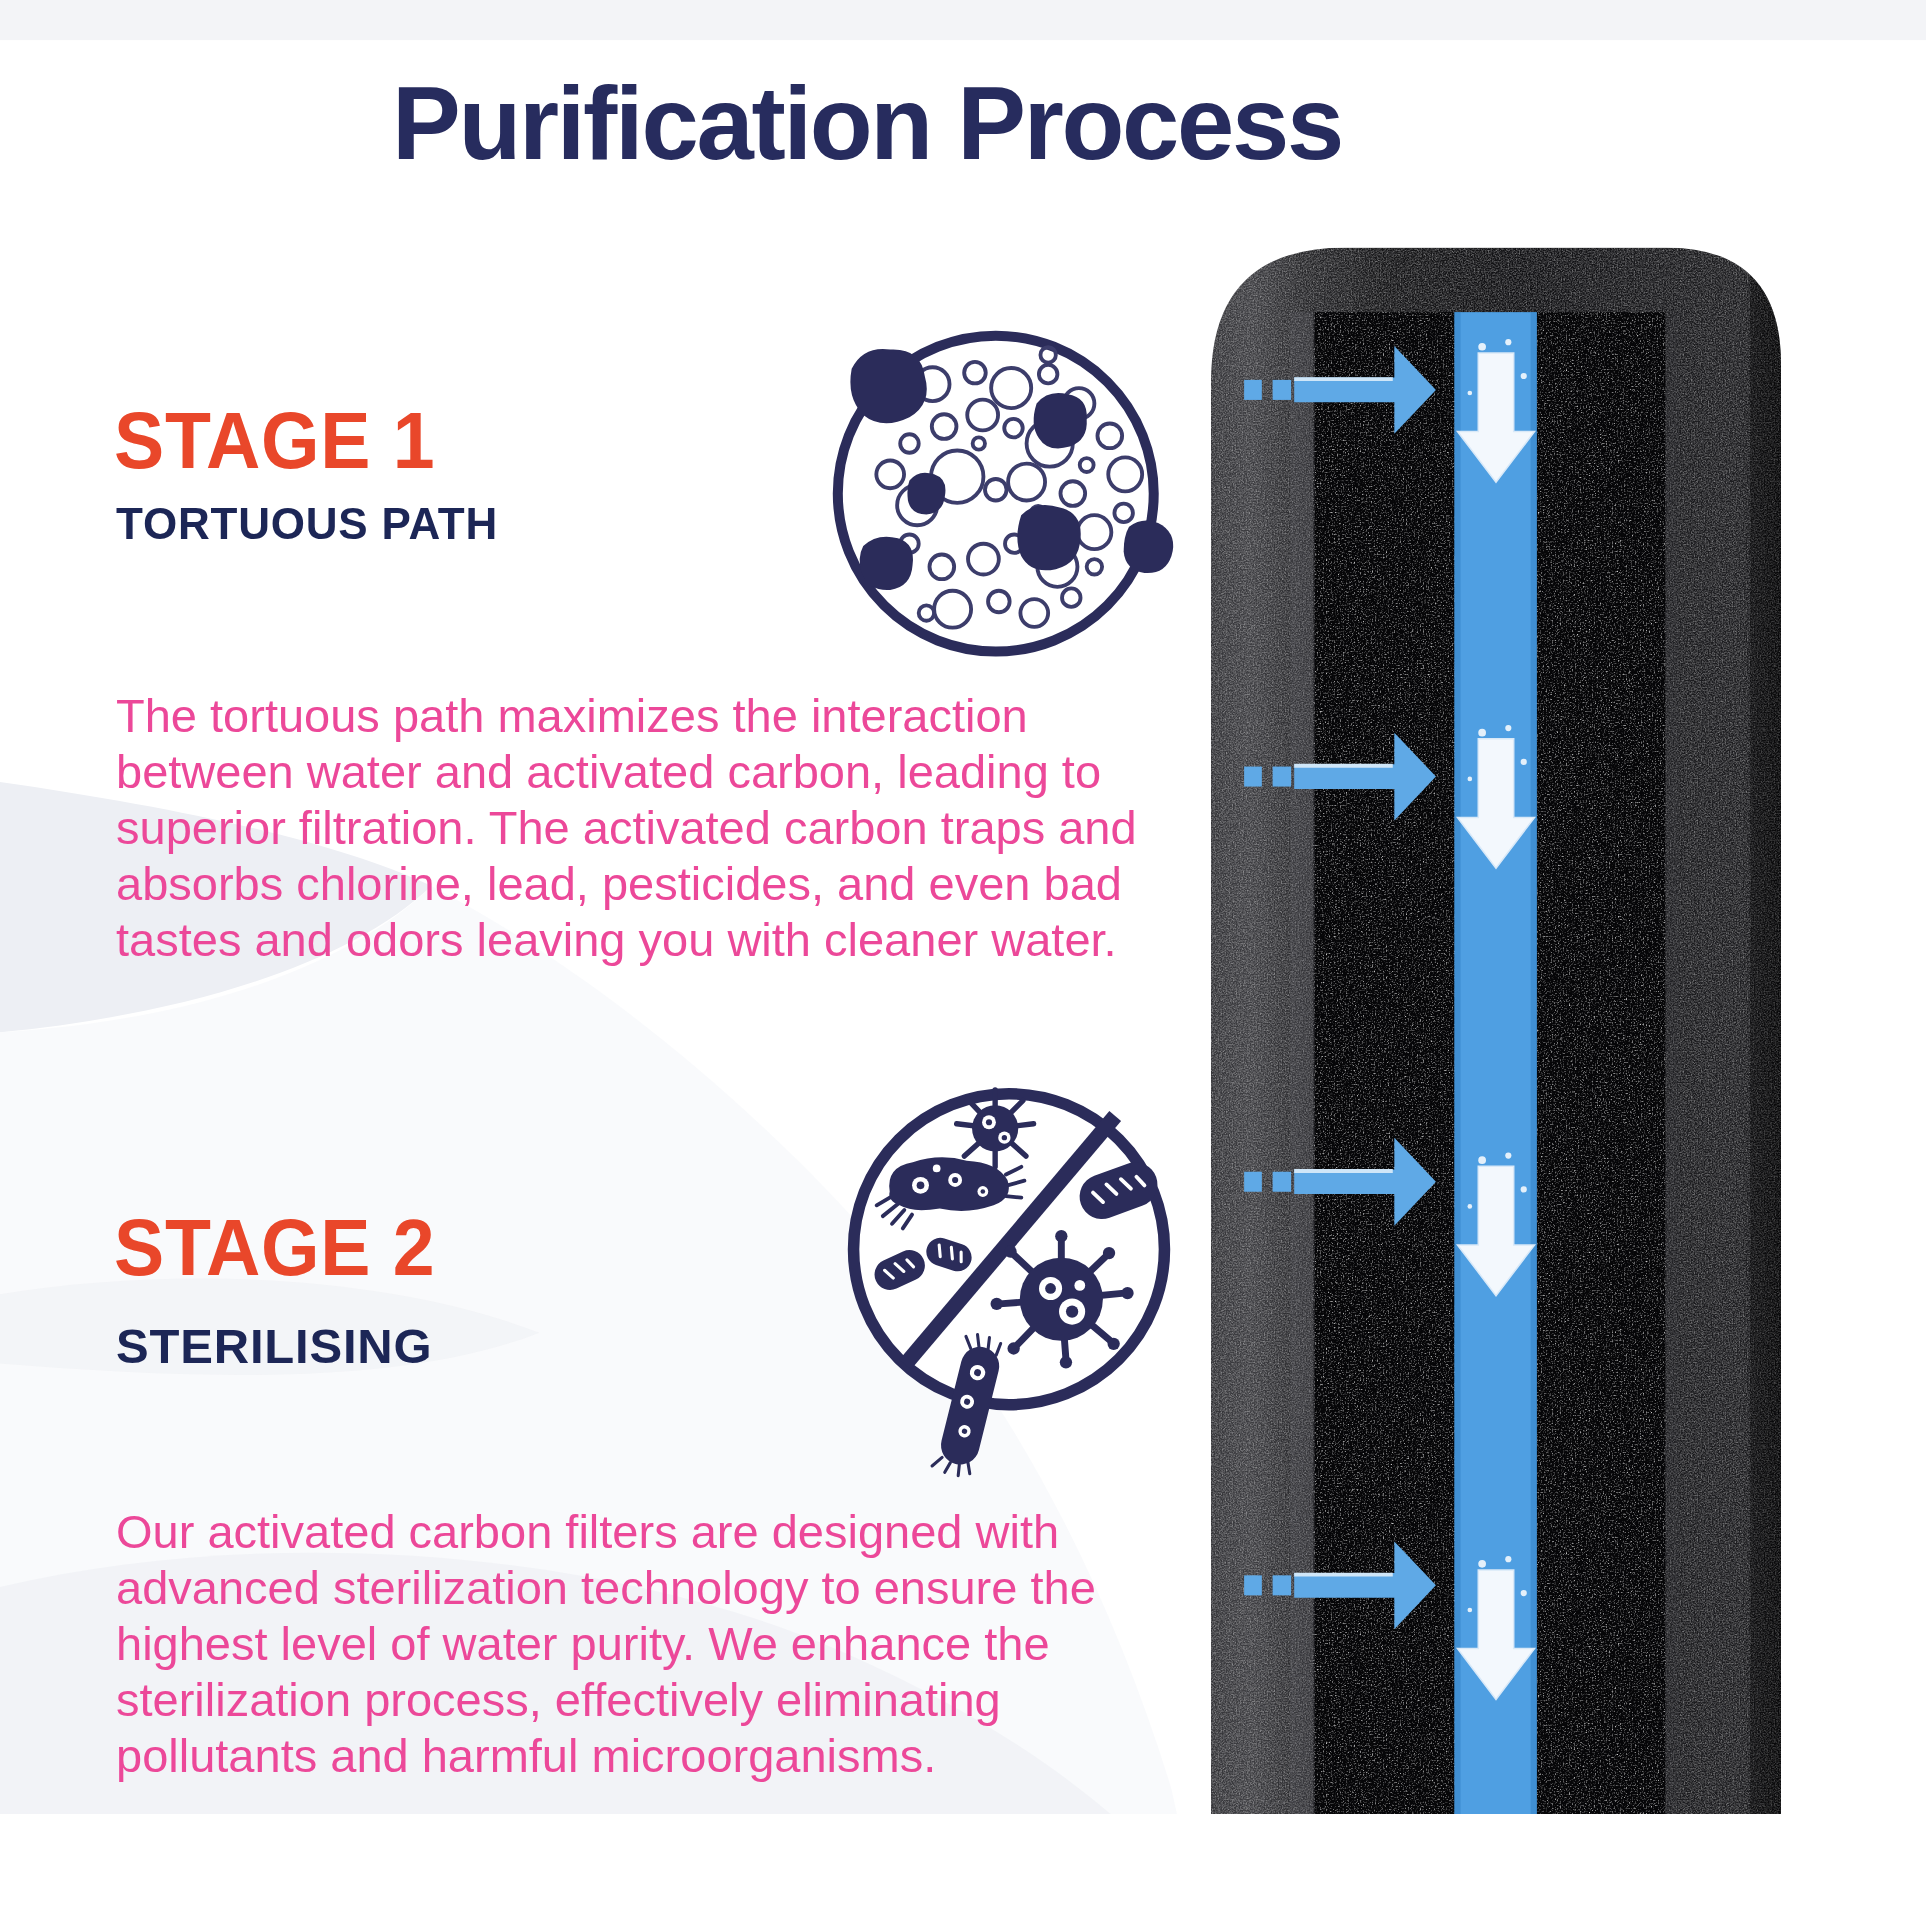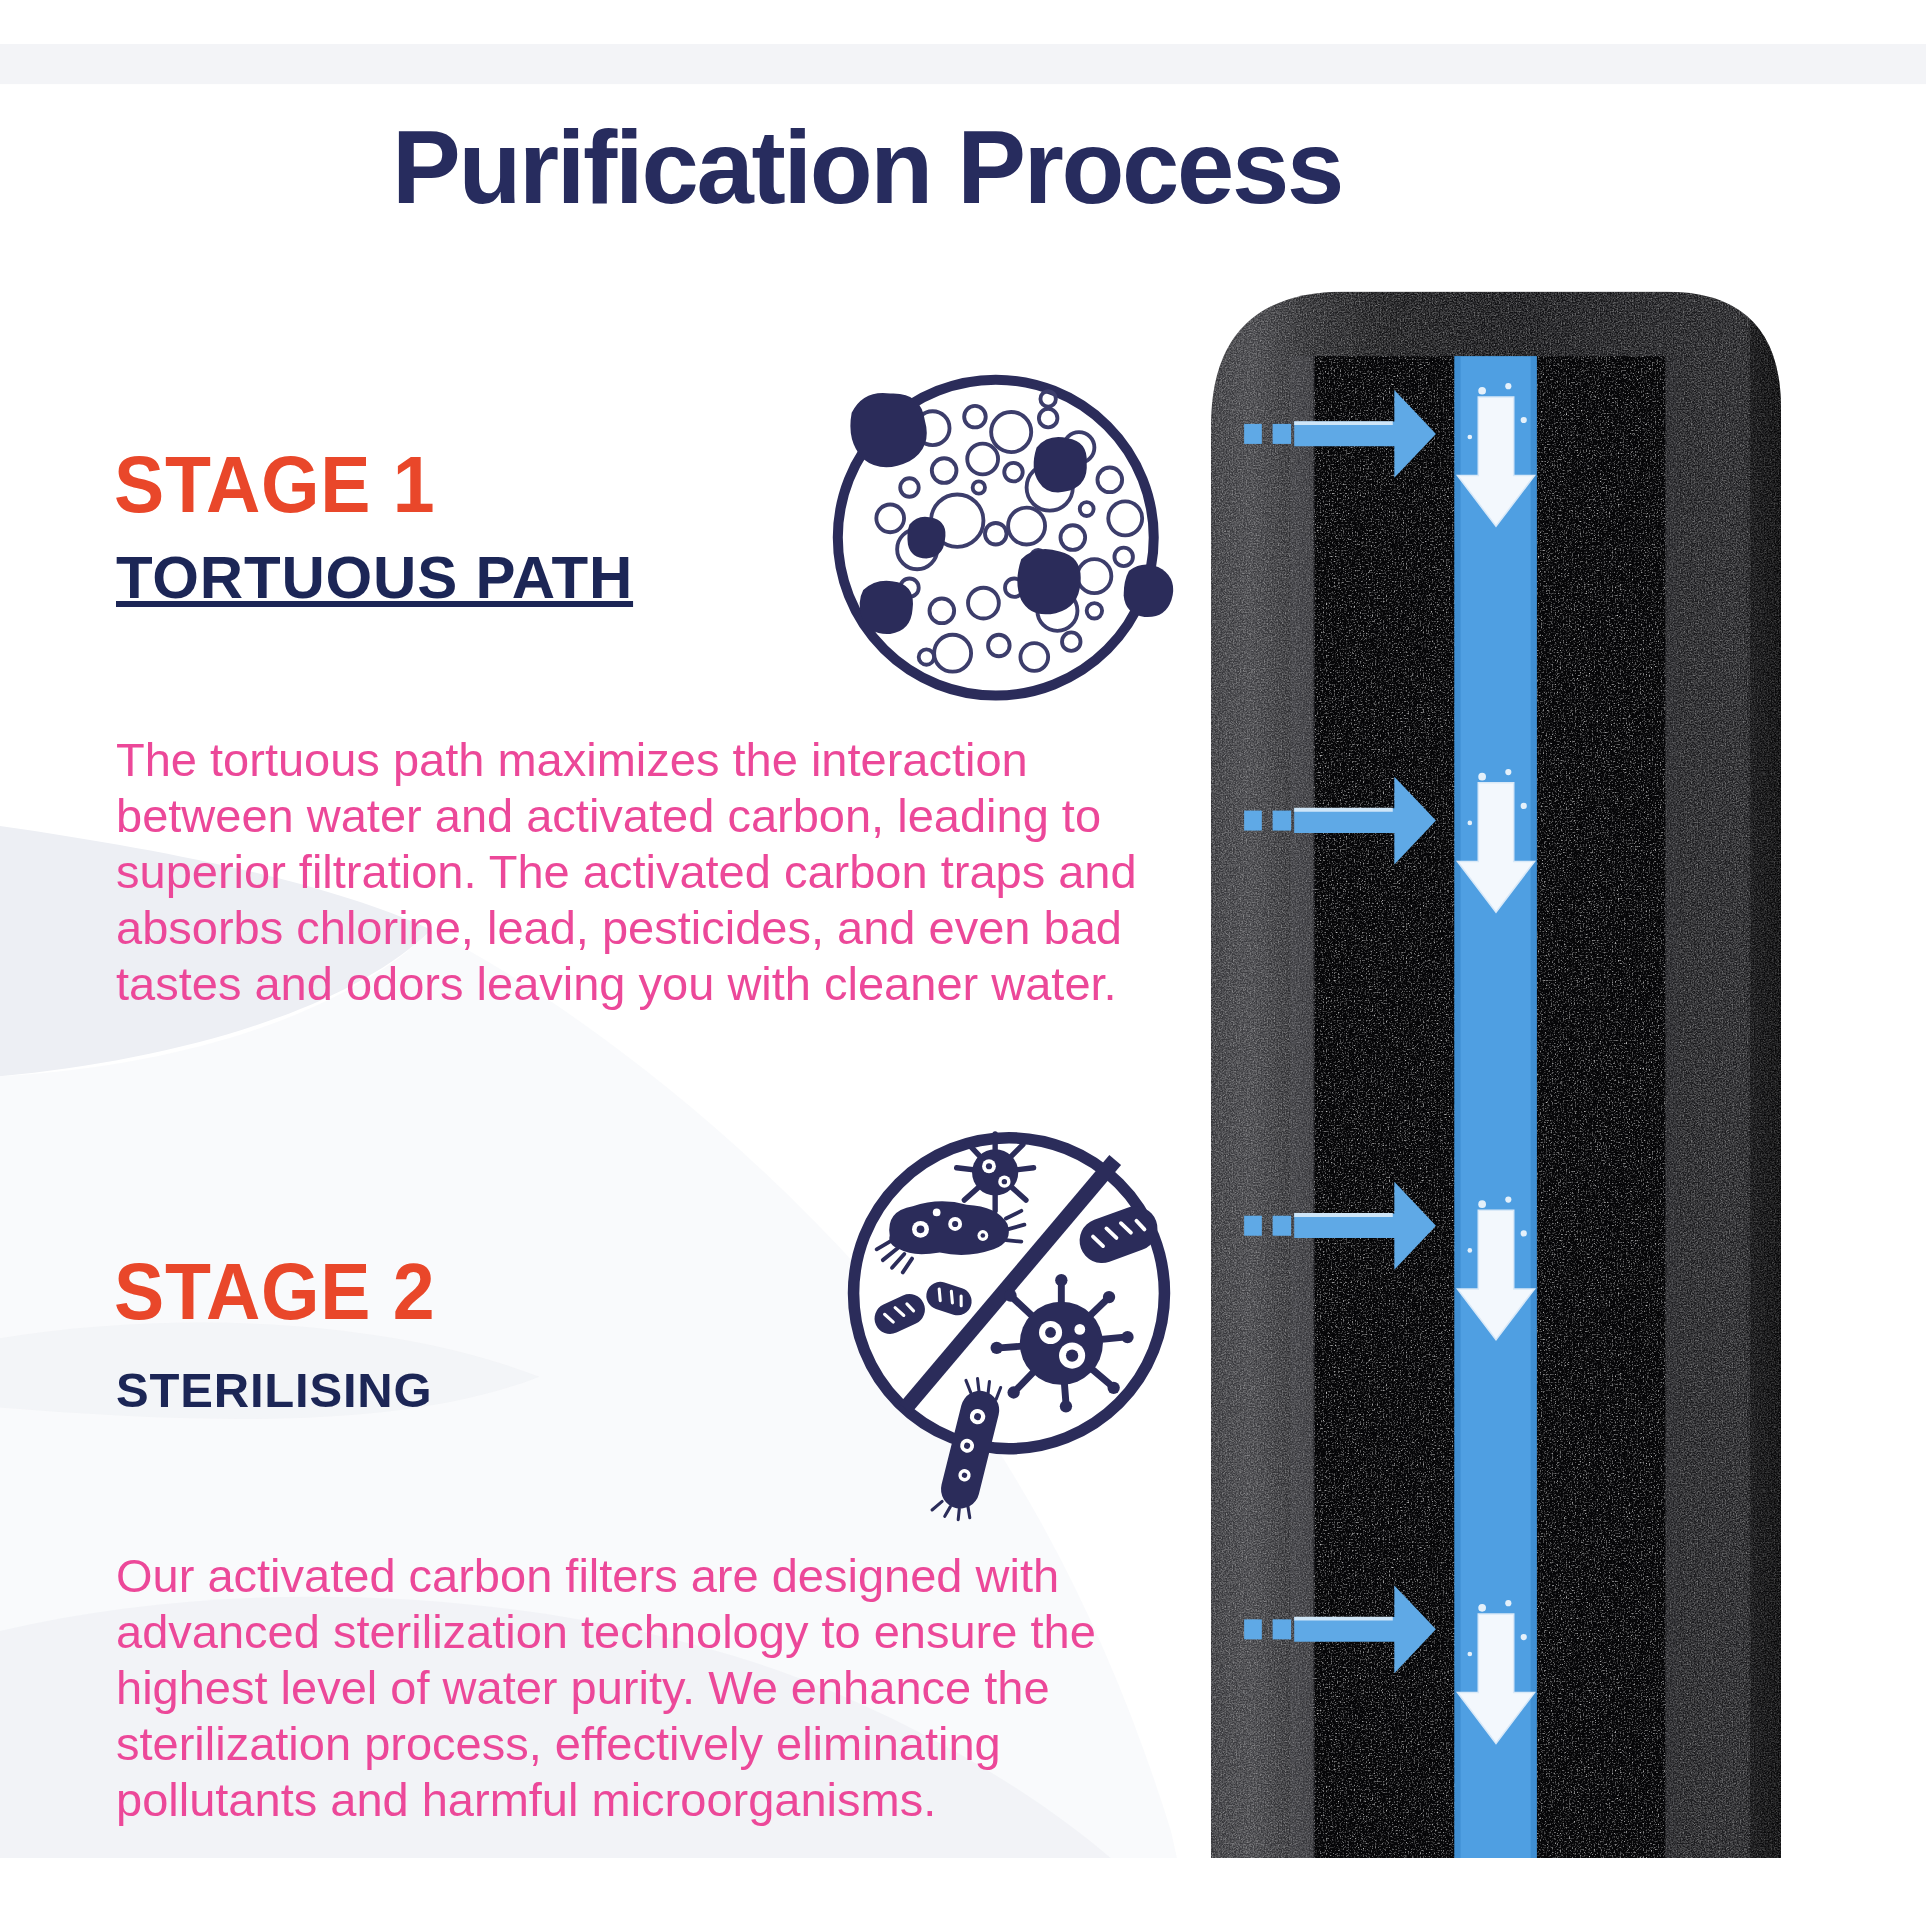--- a/index.html
+++ b/index.html
@@ -1,35 +1,34 @@
 <!DOCTYPE html>
 <html style="font-size:12.3px"><head>
 <meta charset="utf-8">
 <style>
   html,body{margin:0;padding:0;background:#ffffff;}
   .canvas{
     position:relative;width:1926px;height:1814px;overflow:hidden;background:#ffffff;
     font-family:"Liberation Sans", sans-serif;
-    margin-top:44px;
   }
   .bg-waves{position:absolute;left:0;top:0;width:1926px;height:1926px;}
   .page-title{
     position:absolute;top:65px;left:0;width:1734px;text-align:center;
     font-size:103px;font-weight:bold;color:#272c5e;letter-spacing:-2.3px;white-space:nowrap;
   }
   .stage-label{
     position:absolute;left:114px;font-size:80px;font-weight:bold;color:#e9472a;
     letter-spacing:0.8px;transform:scaleX(.94);transform-origin:left top;white-space:nowrap;
   }
   .stage-label.s1{top:395px;}
   .stage-label.s2{top:1202px;}
   .stage-heading{
     position:absolute;left:116px;font-weight:bold;color:#1c2656;white-space:nowrap;letter-spacing:0.8px;
   }
-  .stage-heading.s1{top:499px;font-size:60px;text-decoration:underline;}
+  .stage-heading.s1{top:499px;font-size:44px;}
   .stage-heading.s2{top:1318px;font-size:49px;text-align:center;}
   .stage-body{
     position:absolute;left:116px;width:1033px;font-size:47px;line-height:56px;color:#ec4899;
   }
   .stage-body.s1{top:688px;}
   .stage-body.s2{top:1504px;}
   .icon-wrap{position:absolute;}
   .icon-wrap.i1{left:817px;top:311px;}
   .icon-wrap.i2{left:832px;top:1076px;}
   .cylinder{position:absolute;left:1211px;top:247px;}

